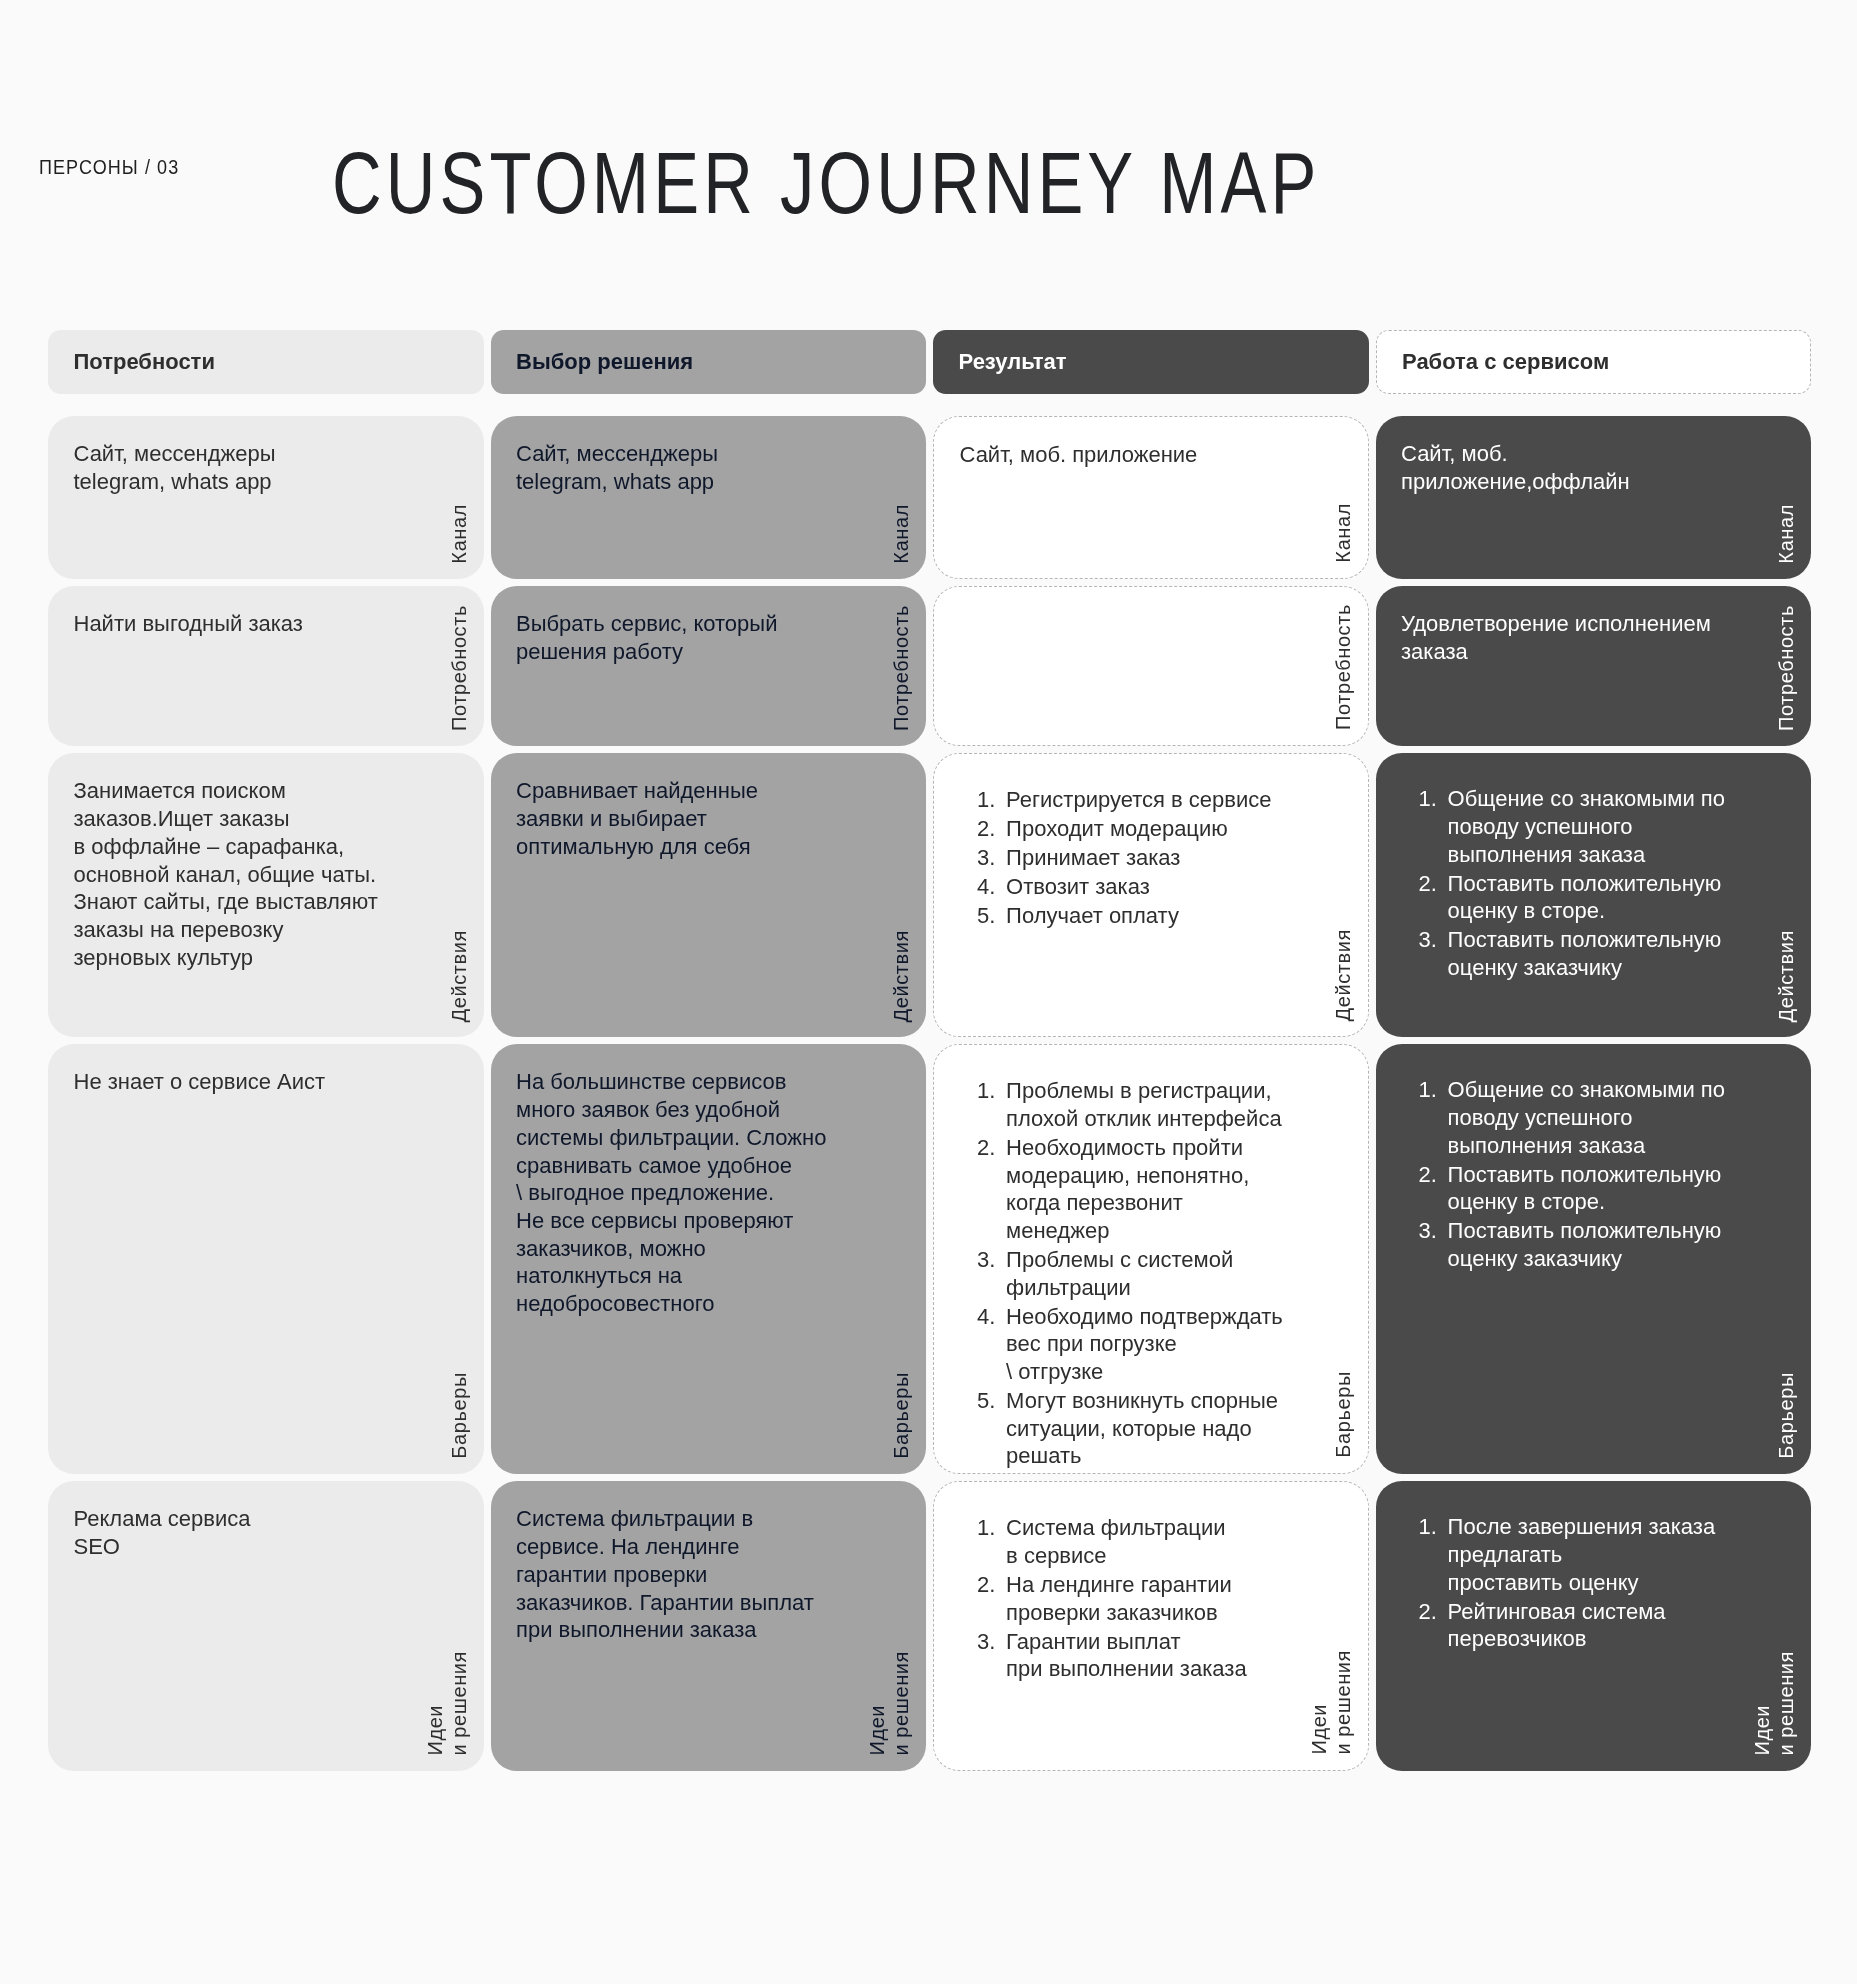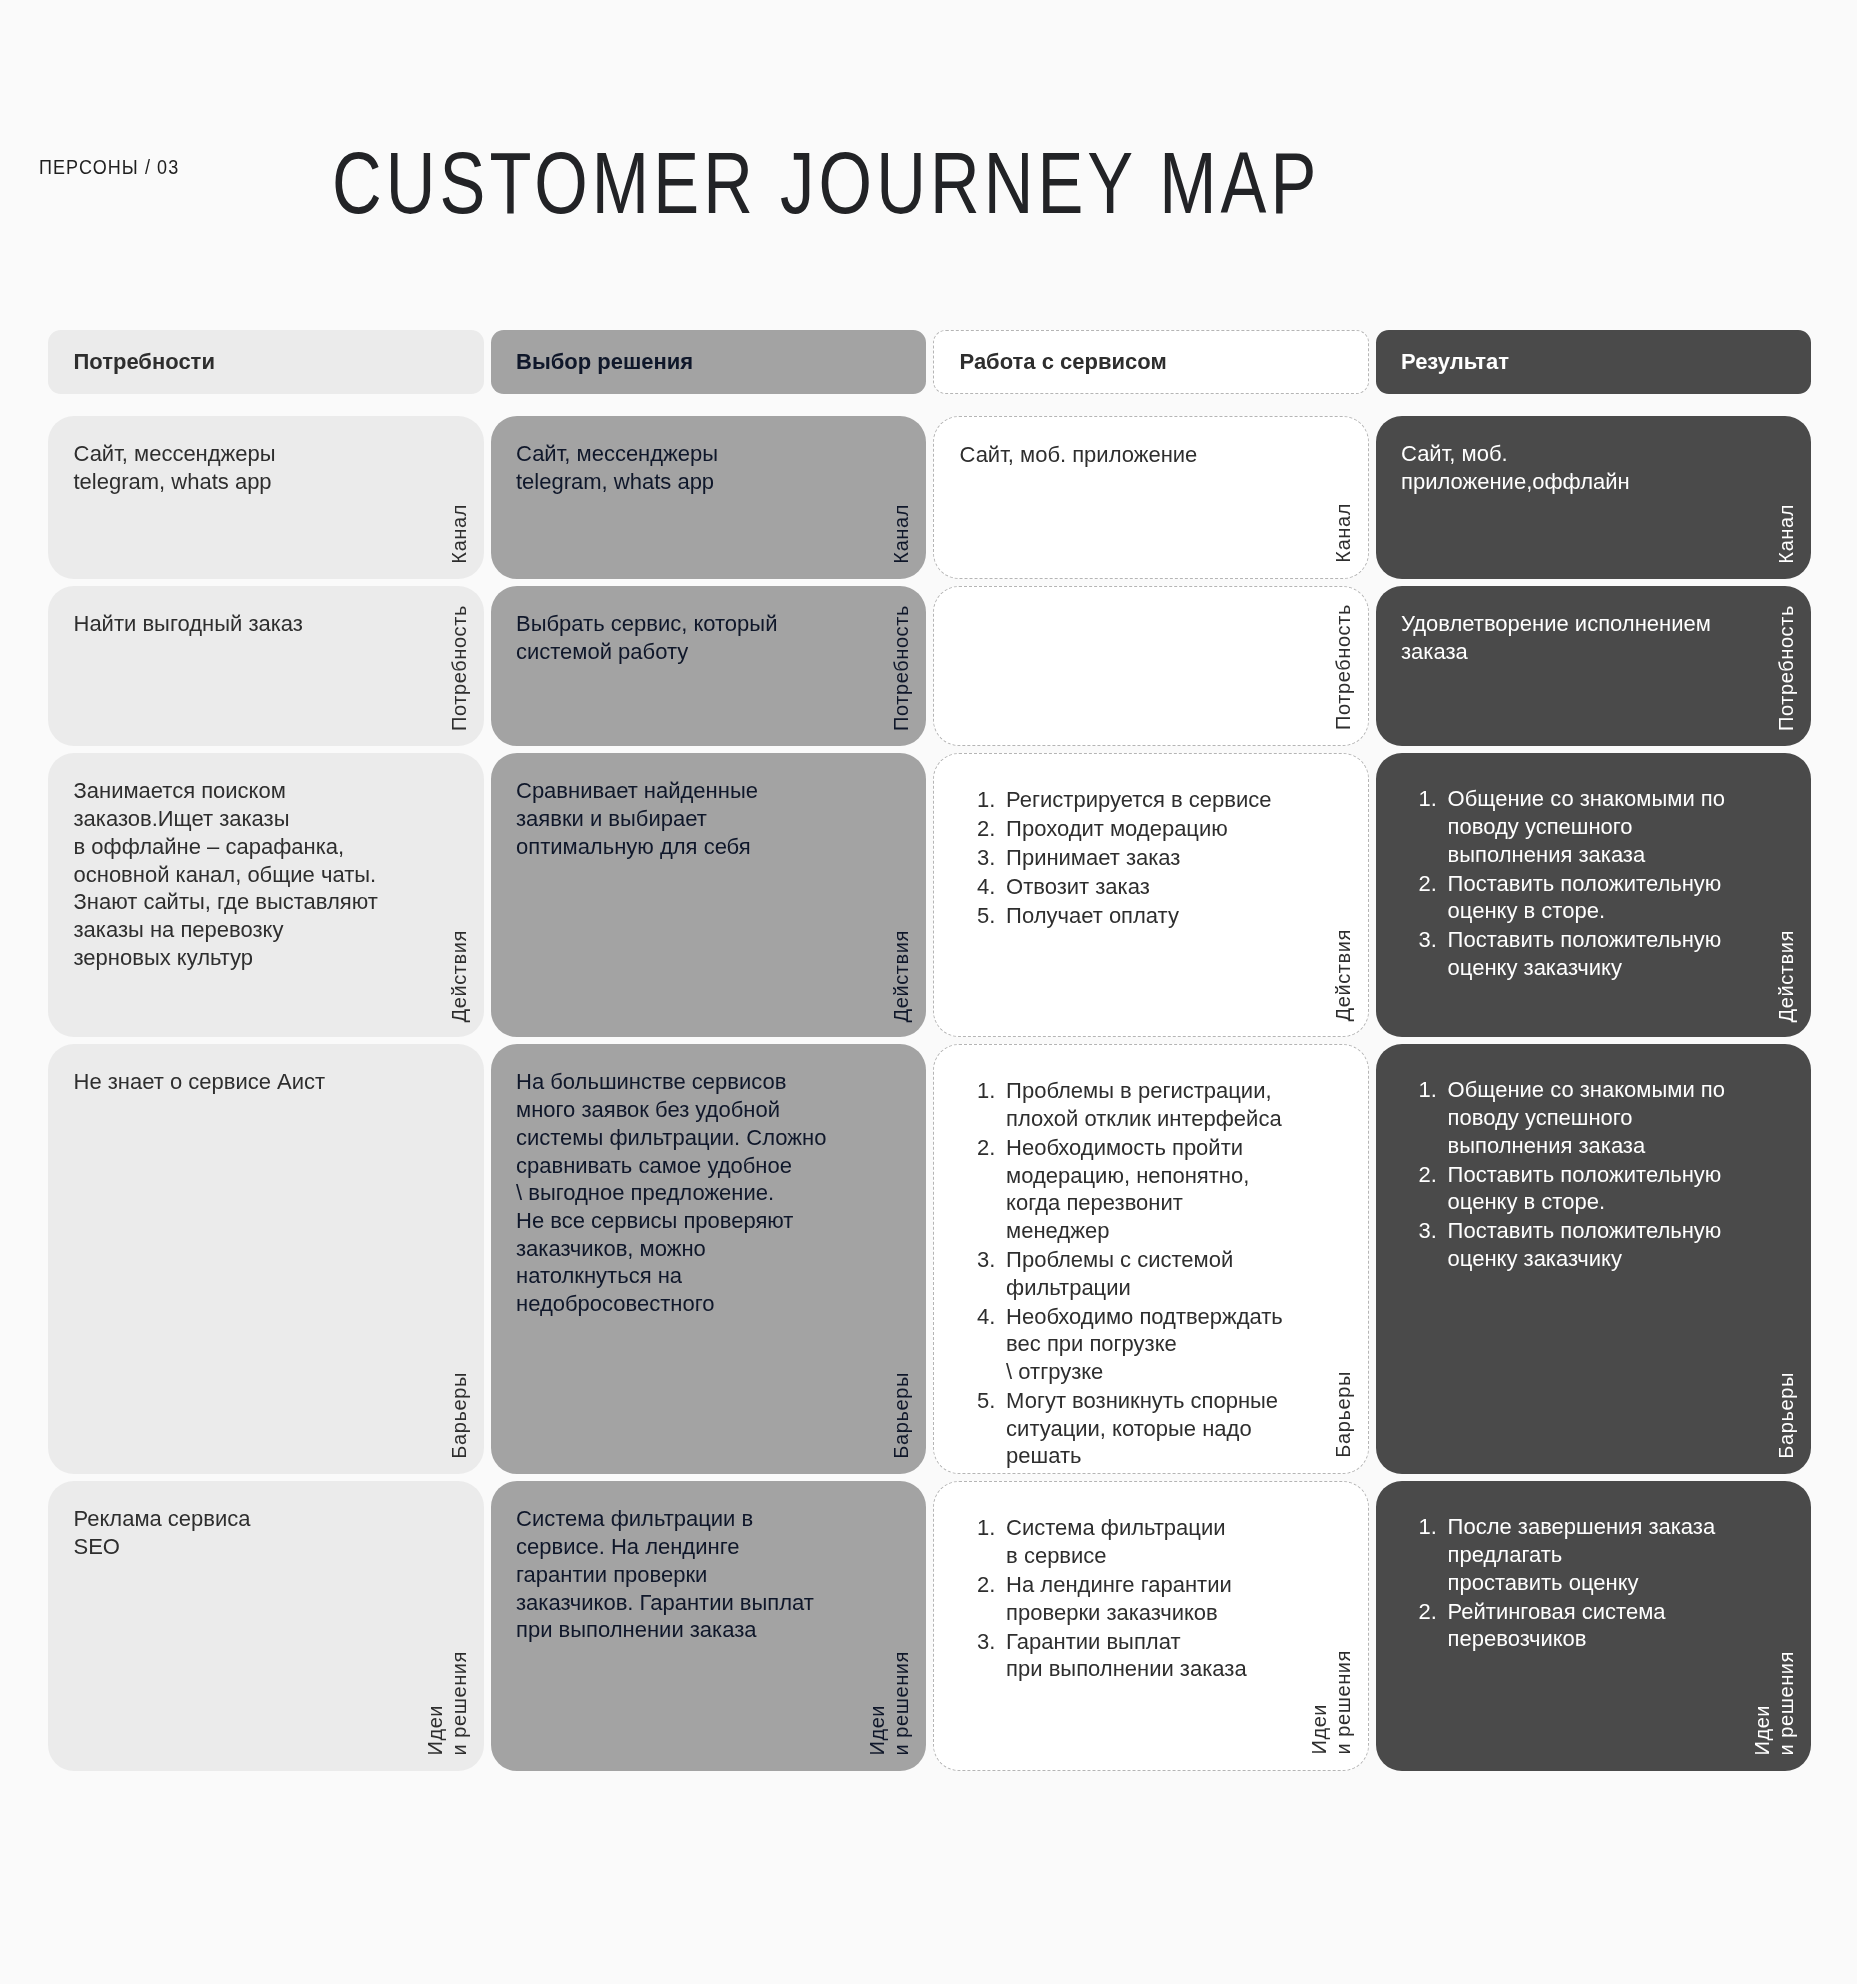--- a/index.html
+++ b/index.html
@@ -75,26 +75,26 @@
 <div class="page">
   <div class="kicker">ПЕРСОНЫ / 03</div>
   <h1 class="title">CUSTOMER JOURNEY MAP</h1>
   <div class="grid-header" id="col-headers">
       <div class="hcell v-light">
         <span>Потребности</span>
       </div>
       <div class="hcell v-gray">
         <span>Выбор решения</span>
       </div>
+      <div class="hcell v-dark">
+        <span>Результат</span>
+      </div>
       <div class="hcell v-white">
         <span>Работа с сервисом</span>
       </div>
-      <div class="hcell v-dark">
-        <span>Результат</span>
-      </div>
     </div>
   <div class="grid-body" id="grid-body">
       <div class="cell v-light">
         <div class="txt">Сайт, мессенджеры
 telegram, whats app</div>
         <div class="rot">Канал</div>
       </div>
       <div class="cell v-gray">
         <div class="txt">Сайт, мессенджеры
 telegram, whats app</div>
@@ -108,21 +108,21 @@
         <div class="txt">Сайт, моб.
 приложение,оффлайн</div>
         <div class="rot">Канал</div>
       </div>
       <div class="cell v-light">
         <div class="txt">Найти выгодный заказ</div>
         <div class="rot">Потребность</div>
       </div>
       <div class="cell v-gray">
         <div class="txt">Выбрать сервис, который
-системой работу</div>
+решения работу</div>
         <div class="rot">Потребность</div>
       </div>
       <div class="cell v-white">
         <div class="rot">Потребность</div>
       </div>
       <div class="cell v-dark">
         <div class="txt">Удовлетворение исполнением
 заказа</div>
         <div class="rot">Потребность</div>
       </div>

